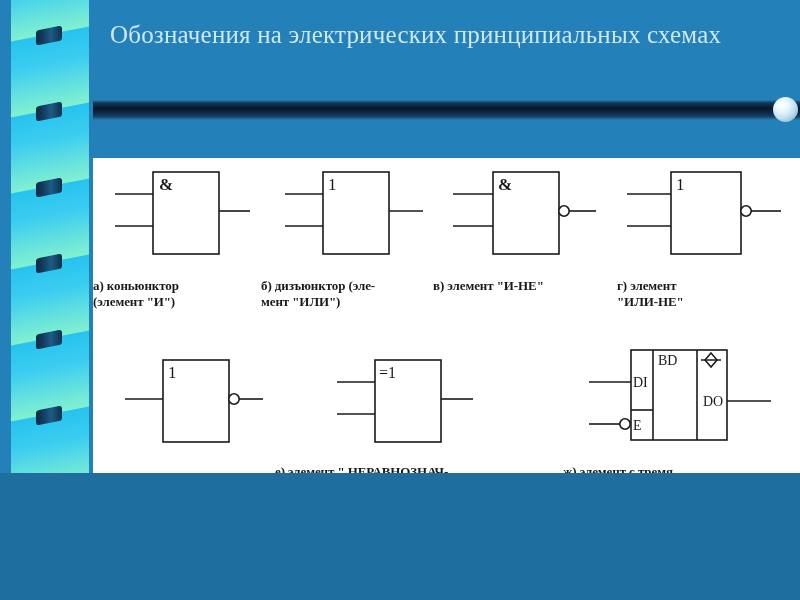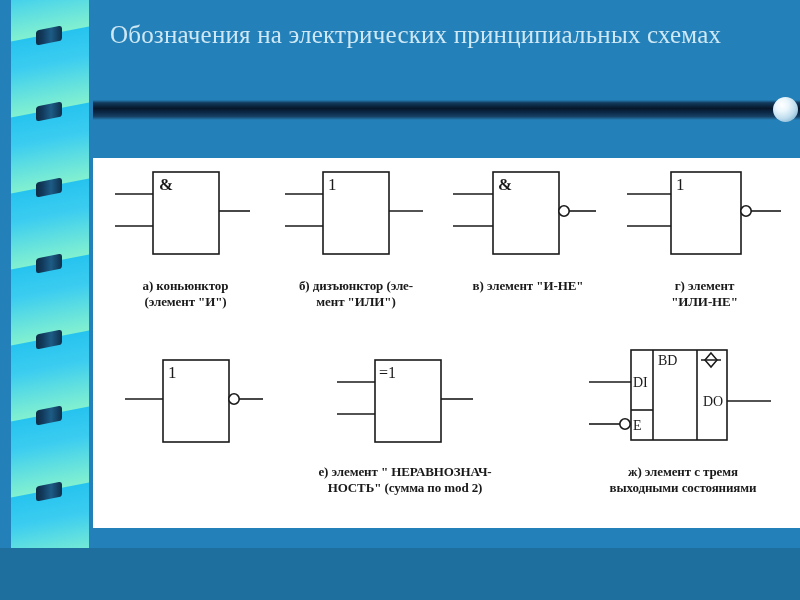--- a/index.html
+++ b/index.html
@@ -3,21 +3,21 @@
 <meta charset="utf-8">
 <style>
   html, body {
     margin: 0;
     padding: 0;
     background: #1f6f9e;
   }
   #slide {
     position: relative;
     width: 800px;
-    height: 548px;
+    height: 473px;
     overflow: hidden;
     background: #2480b8;
     font-family: "Liberation Serif", "DejaVu Serif", serif;
   }
 
   
   #ribbon {
     position: absolute;
     left: 0; top: 0;
     width: 93px;
@@ -106,21 +106,20 @@
     height: 370px;
     background: #ffffff;
   }
 
   
   .fig {
     position: absolute;
   }
   .caption {
     position: absolute;
-    text-align: center;
     color: #1a1a1a;
     font-family: "Liberation Serif", "DejaVu Serif", serif;
     font-size: 13px;
     line-height: 1.22;
     font-weight: 600;
     letter-spacing: -0.1px;
     white-space: pre-line;
   }
 
   

